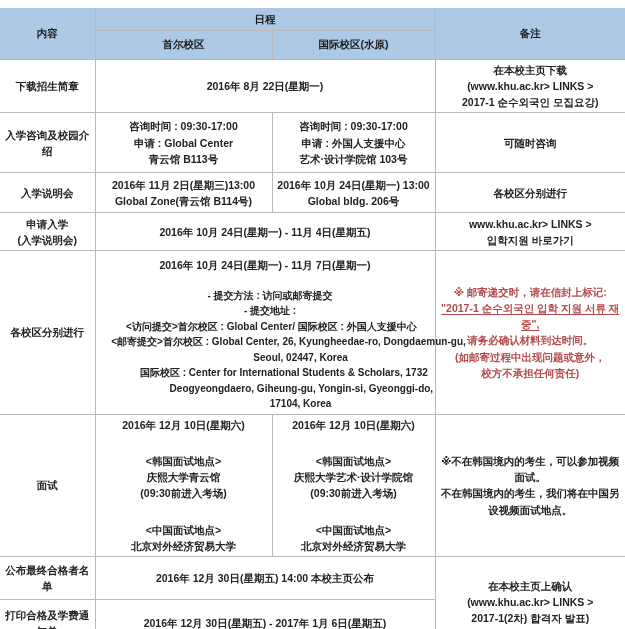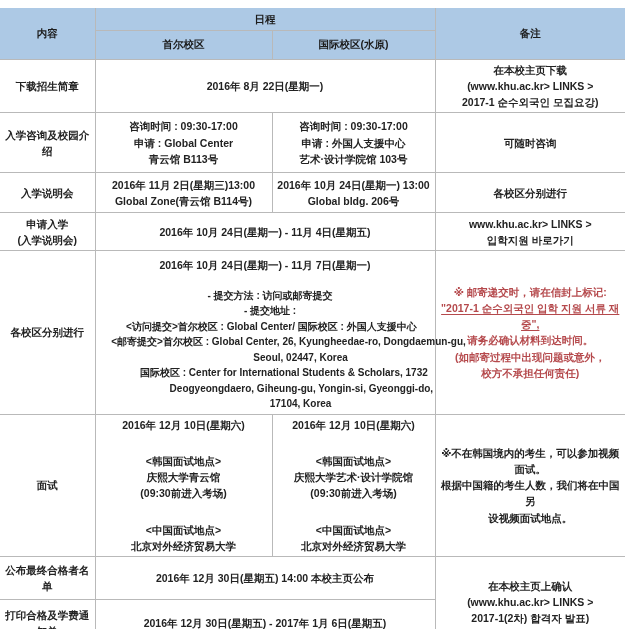--- a/index.html
+++ b/index.html
@@ -141,21 +141,21 @@
       <td>
         <span class="line">2016年 12月 10日(星期六)</span>
         <span class="line gap-top">&lt;韩国面试地点&gt;</span>
         <span class="line">庆熙大学艺术·设计学院馆</span>
         <span class="line">(09:30前进入考场)</span>
         <span class="line gap-top">&lt;中国面试地点&gt;</span>
         <span class="line">北京对外经济贸易大学</span>
       </td>
       <td>
         <span class="line">※不在韩国境内的考生，可以参加视频面试。</span>
-        <span class="line">根据中国籍的考生人数，我们将在中国另</span>
+        <span class="line">不在韩国境内的考生，我们将在中国另</span>
         <span class="line">设视频面试地点。</span>
       </td>
     </tr>
 
     <tr class="r7">
       <td>公布最终合格者名单</td>
       <td colspan="2">2016年 12月 30日(星期五) 14:00 本校主页公布</td>
       <td rowspan="2">
         <span class="line">在本校主页上确认</span>
         <span class="line">(www.khu.ac.kr&gt; LINKS &gt;</span>

